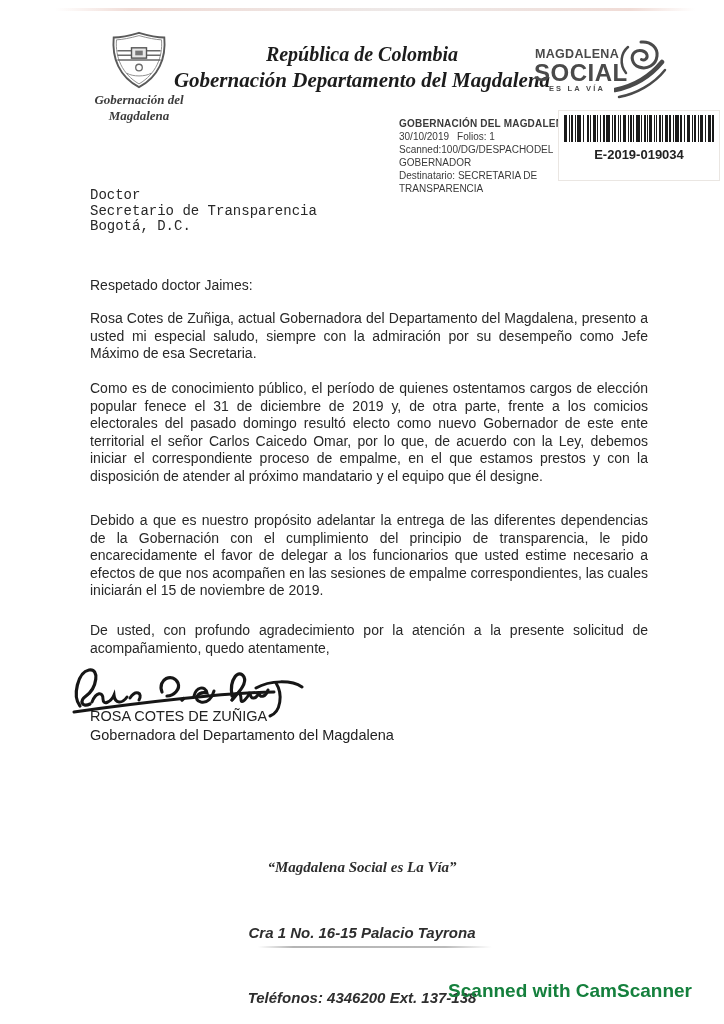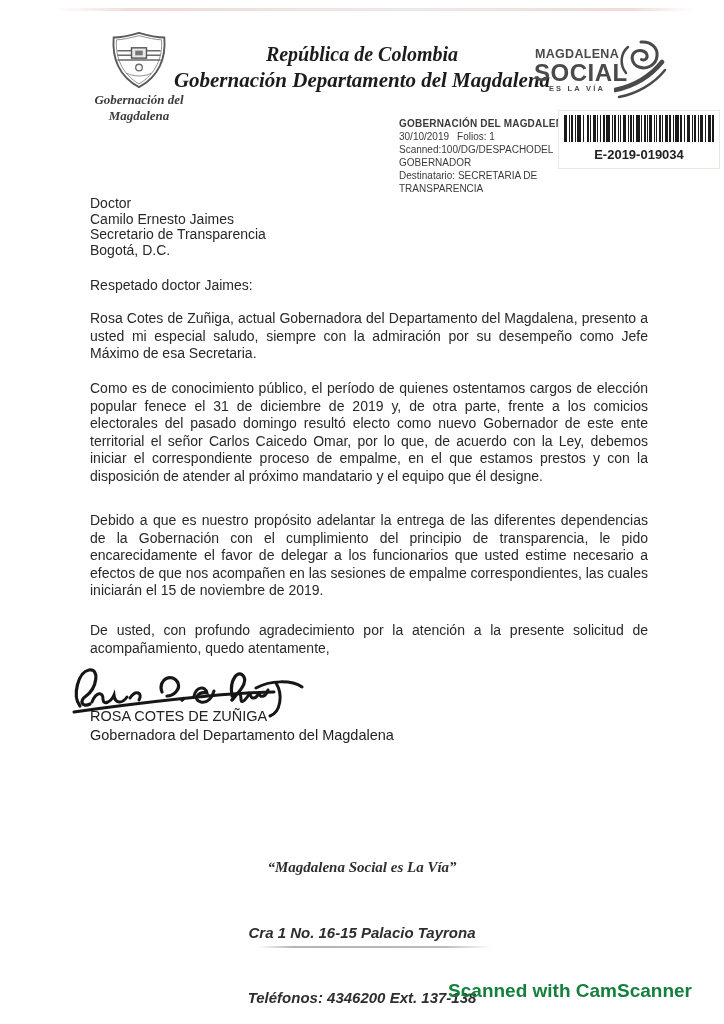--- a/index.html
+++ b/index.html
@@ -33,27 +33,27 @@
   .rose { position:absolute; left:80px; top:-6px; }
 
   
   .stamp { position:absolute; left:399px; top:117px; width:195px; font-size:10px;
     line-height:13px; color:#3a3a3a; }
   .stamp-office { font-weight:bold; letter-spacing:.2px; }
   .stamp-row { display:flex; }
   .stamp-date { margin-right:8px; }
   .stamp-origen { display:flex; width:150px; justify-content:space-between; }
 
-  .barcode-sticker { position:absolute; left:558px; top:110px; width:162px; padding:4px 5px 6px 5px;
+  .barcode-sticker { position:absolute; left:558px; top:110px; width:162px; padding:4px 5px 18px 5px;
     background:#fff; border:1px solid #eae6e2; text-align:center; }
   .barcode-value { font-size:13px; font-weight:bold; color:#222; line-height:15px; margin-top:1px; }
 
   
   .body-text { position:absolute; left:90px; width:558px; font-size:14px; color:#282828; }
-  .recipient { top:196px; line-height:15.5px; }
+  .recipient { top:188px; line-height:15.5px;font-family:Liberation Mono, monospace; }
   .salutation { top:277px; line-height:17px; }
   .para { text-align:justify; line-height:17.5px; }
   .p1 { top:310px; }
   .p2 { top:380px; }
   .p3 { top:512px; }
   .closing { top:622px; text-align:justify; line-height:17.5px; }
 
   .signature { position:absolute; left:70px; top:660px; }
   .signer-name  { position:absolute; left:90px; top:707px; font-size:14.5px; line-height:18px; color:#222; }
   .signer-title { position:absolute; left:90px; top:726px; font-size:14.5px; line-height:18px; color:#222; }
@@ -175,21 +175,20 @@
           <rect x="144" y="0" width="3" height="27"></rect>
             <rect x="148" y="0" width="2" height="27"></rect>
         </g>
       </svg>
     </span>
     <div class="barcode-value">E-2019-019034</div>
   </div>
 
   <div class="body-text recipient" style="position:absolute;">
     <div>Doctor</div>
-    <div>Camilo Ernesto Jaimes</div>
     <div>Secretario de Transparencia</div>
     <div>Bogotá, D.C.</div>
   </div>
 
   <div class="body-text salutation" style="position:absolute;">Respetado doctor Jaimes:</div>
 
   <p class="body-text para p1" style="position:absolute;">Rosa Cotes de Zuñiga, actual Gobernadora del Departamento del Magdalena, presento a usted mi especial saludo, siempre con la admiración por su desempeño como Jefe Máximo de esa Secretaria.</p>
   <p class="body-text para p2" style="position:absolute;">Como es de conocimiento público, el período de quienes ostentamos cargos de elección popular fenece el 31 de diciembre de 2019 y, de otra parte, frente a los comicios electorales del pasado domingo resultó electo como nuevo Gobernador de este ente territorial el señor Carlos Caicedo Omar, por lo que, de acuerdo con la Ley, debemos iniciar el correspondiente proceso de empalme, en el que estamos prestos y con la disposición de atender al próximo mandatario y el equipo que él designe.</p>
   <p class="body-text para p3" style="position:absolute;">Debido a que es nuestro propósito adelantar la entrega de las diferentes dependencias de la Gobernación con el cumplimiento del principio de transparencia, le pido encarecidamente el favor de delegar a los funcionarios que usted estime necesario a efectos de que nos acompañen en las sesiones de empalme correspondientes, las cuales iniciarán el 15 de noviembre de 2019.</p>
   <p class="body-text closing" style="position:absolute;">De usted, con profundo agradecimiento por la atención a la presente solicitud de acompañamiento, quedo atentamente,</p>

